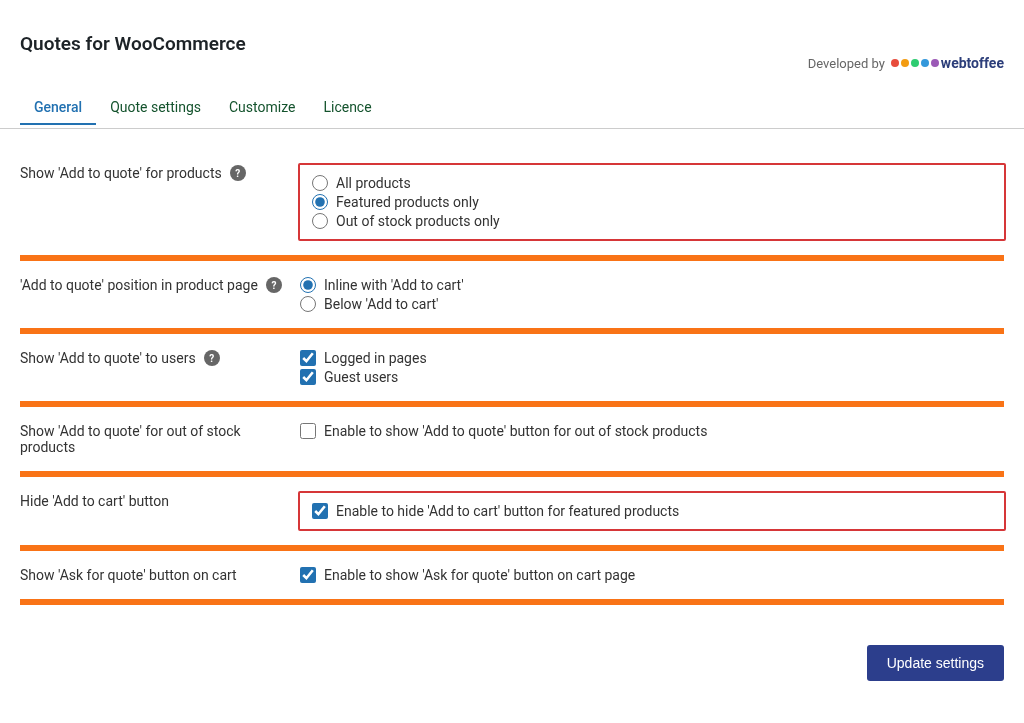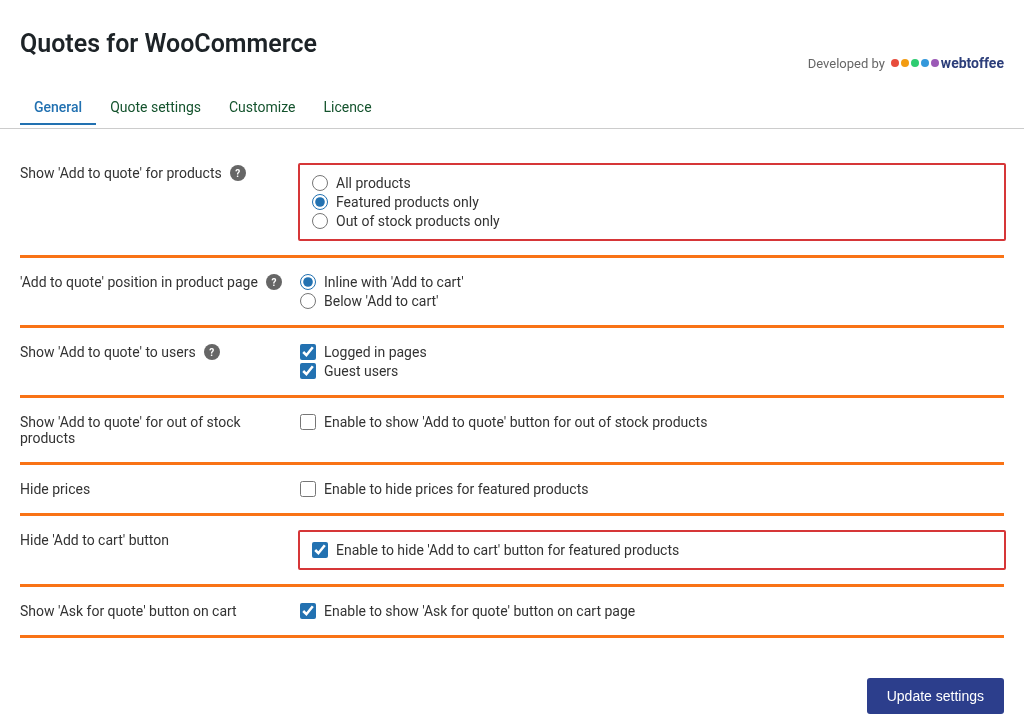--- a/index.html
+++ b/index.html
@@ -16,21 +16,21 @@
       margin: 0 auto;
       padding: 0 0 40px 0;
     }
     .header {
       padding: 16px 20px 0 20px;
       display: flex;
       justify-content: space-between;
       align-items: center;
     }
     .page-title {
-      font-size: 25px;
+      font-size: 19px;
       font-weight: 600;
       color: #1d2327;
     }
     .developed-by {
       font-size: 13px;
       color: #666;
       display: flex;
       align-items: flex-end;
       gap: 6px;
     }
@@ -75,21 +75,21 @@
       font-weight: 500;
     }
     .content {
       padding: 20px 20px;
     }
     .settings-table {
       width: 100%;
       border-collapse: collapse;
     }
     .settings-row {
-      border-bottom: 3px solid #f97316;
+      border-bottom: 6px solid #f97316;
     }
     .row-label-cell {
       width: 280px;
       padding: 16px 10px 16px 0;
       vertical-align: top;
       color: #333;
       font-size: 14px;
     }
     .row-control-cell {
       padding: 16px 0;
@@ -263,35 +263,20 @@
                 <label class="checkbox-item">
                   <input type="checkbox" style="">
                   <span>Enable to show 'Add to quote' button for out of stock products</span>
                 </label>
               </div>
             </td>
           </tr>
           <tr class="settings-row">
             <td class="row-label-cell">
               <div class="label-with-help">
-                <span>Hide prices</span>
-              </div>
-            </td>
-            <td class="row-control-cell">
-              <div class="checkbox-group">
-                <label class="checkbox-item">
-                  <input type="checkbox" style="">
-                  <span>Enable to hide prices for featured products</span>
-                </label>
-              </div>
-            </td>
-          </tr>
-          <tr class="settings-row">
-            <td class="row-label-cell">
-              <div class="label-with-help">
                 <span>Hide 'Add to cart' button</span>
               </div>
             </td>
             <td class="row-control-cell">
               <div class="highlighted-block">
                 <div class="checkbox-group">
                   <label class="checkbox-item">
                     <input type="checkbox" checked="" style="">
                     <span>Enable to hide 'Add to cart' button for featured products</span>
                   </label>

